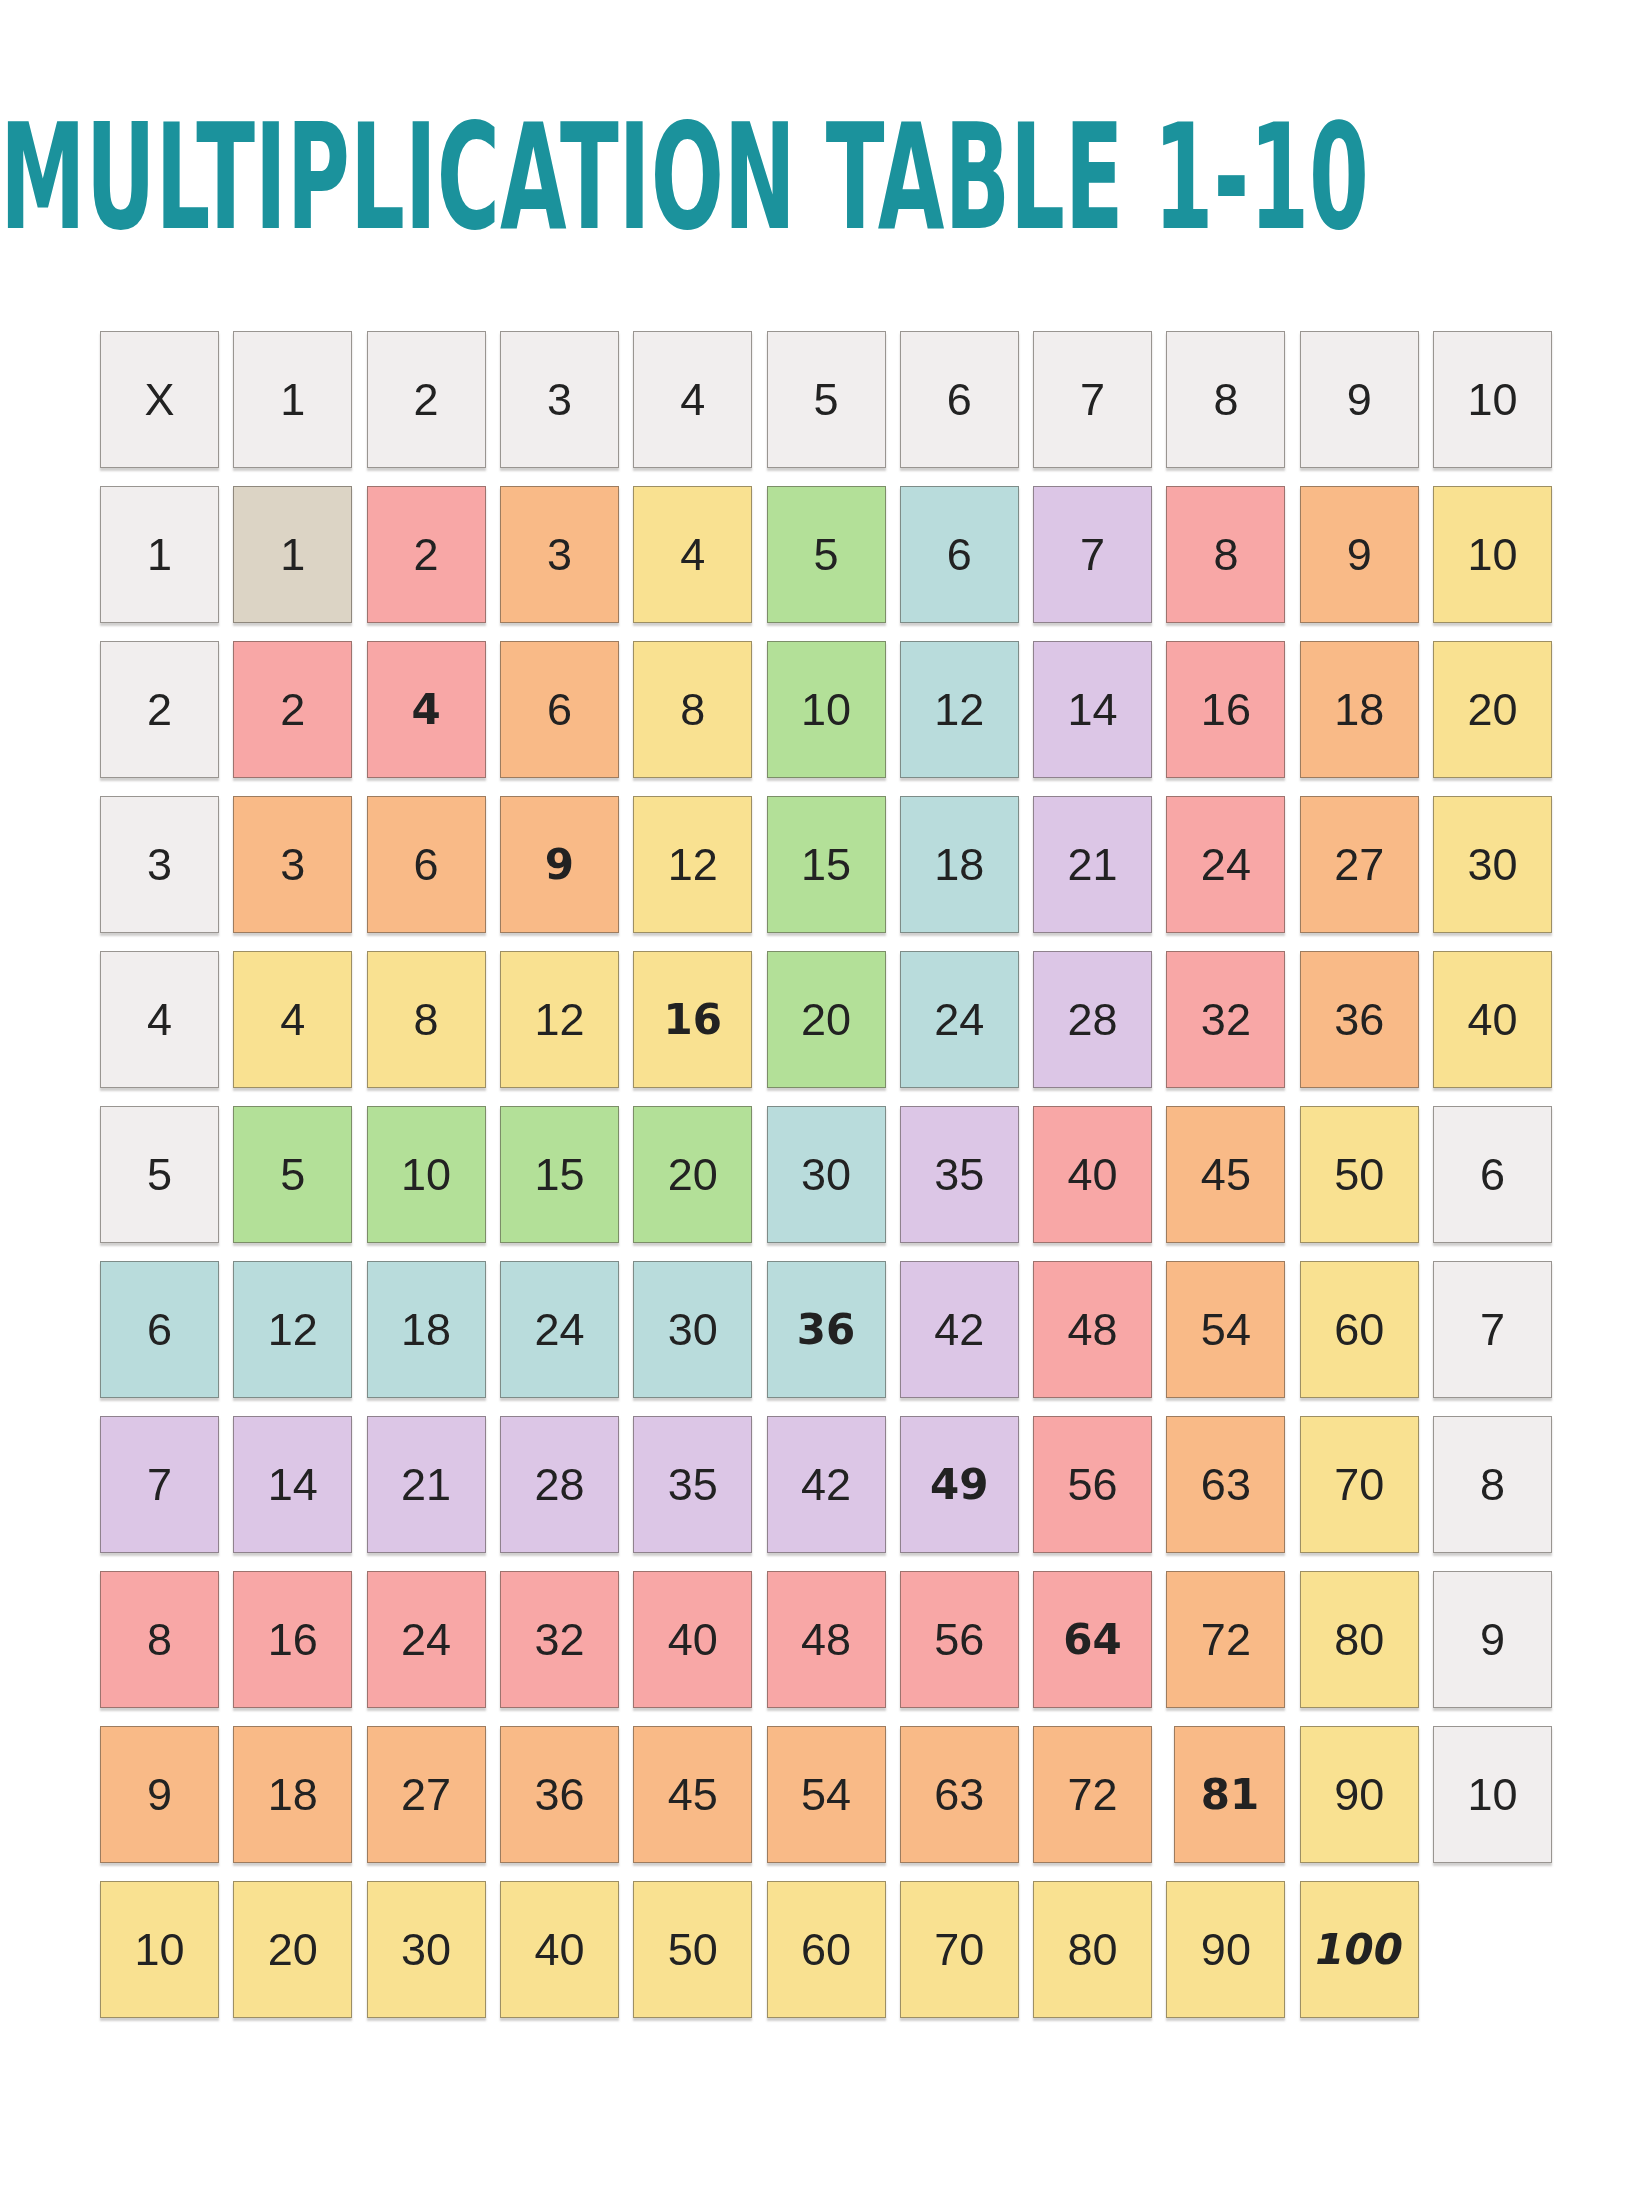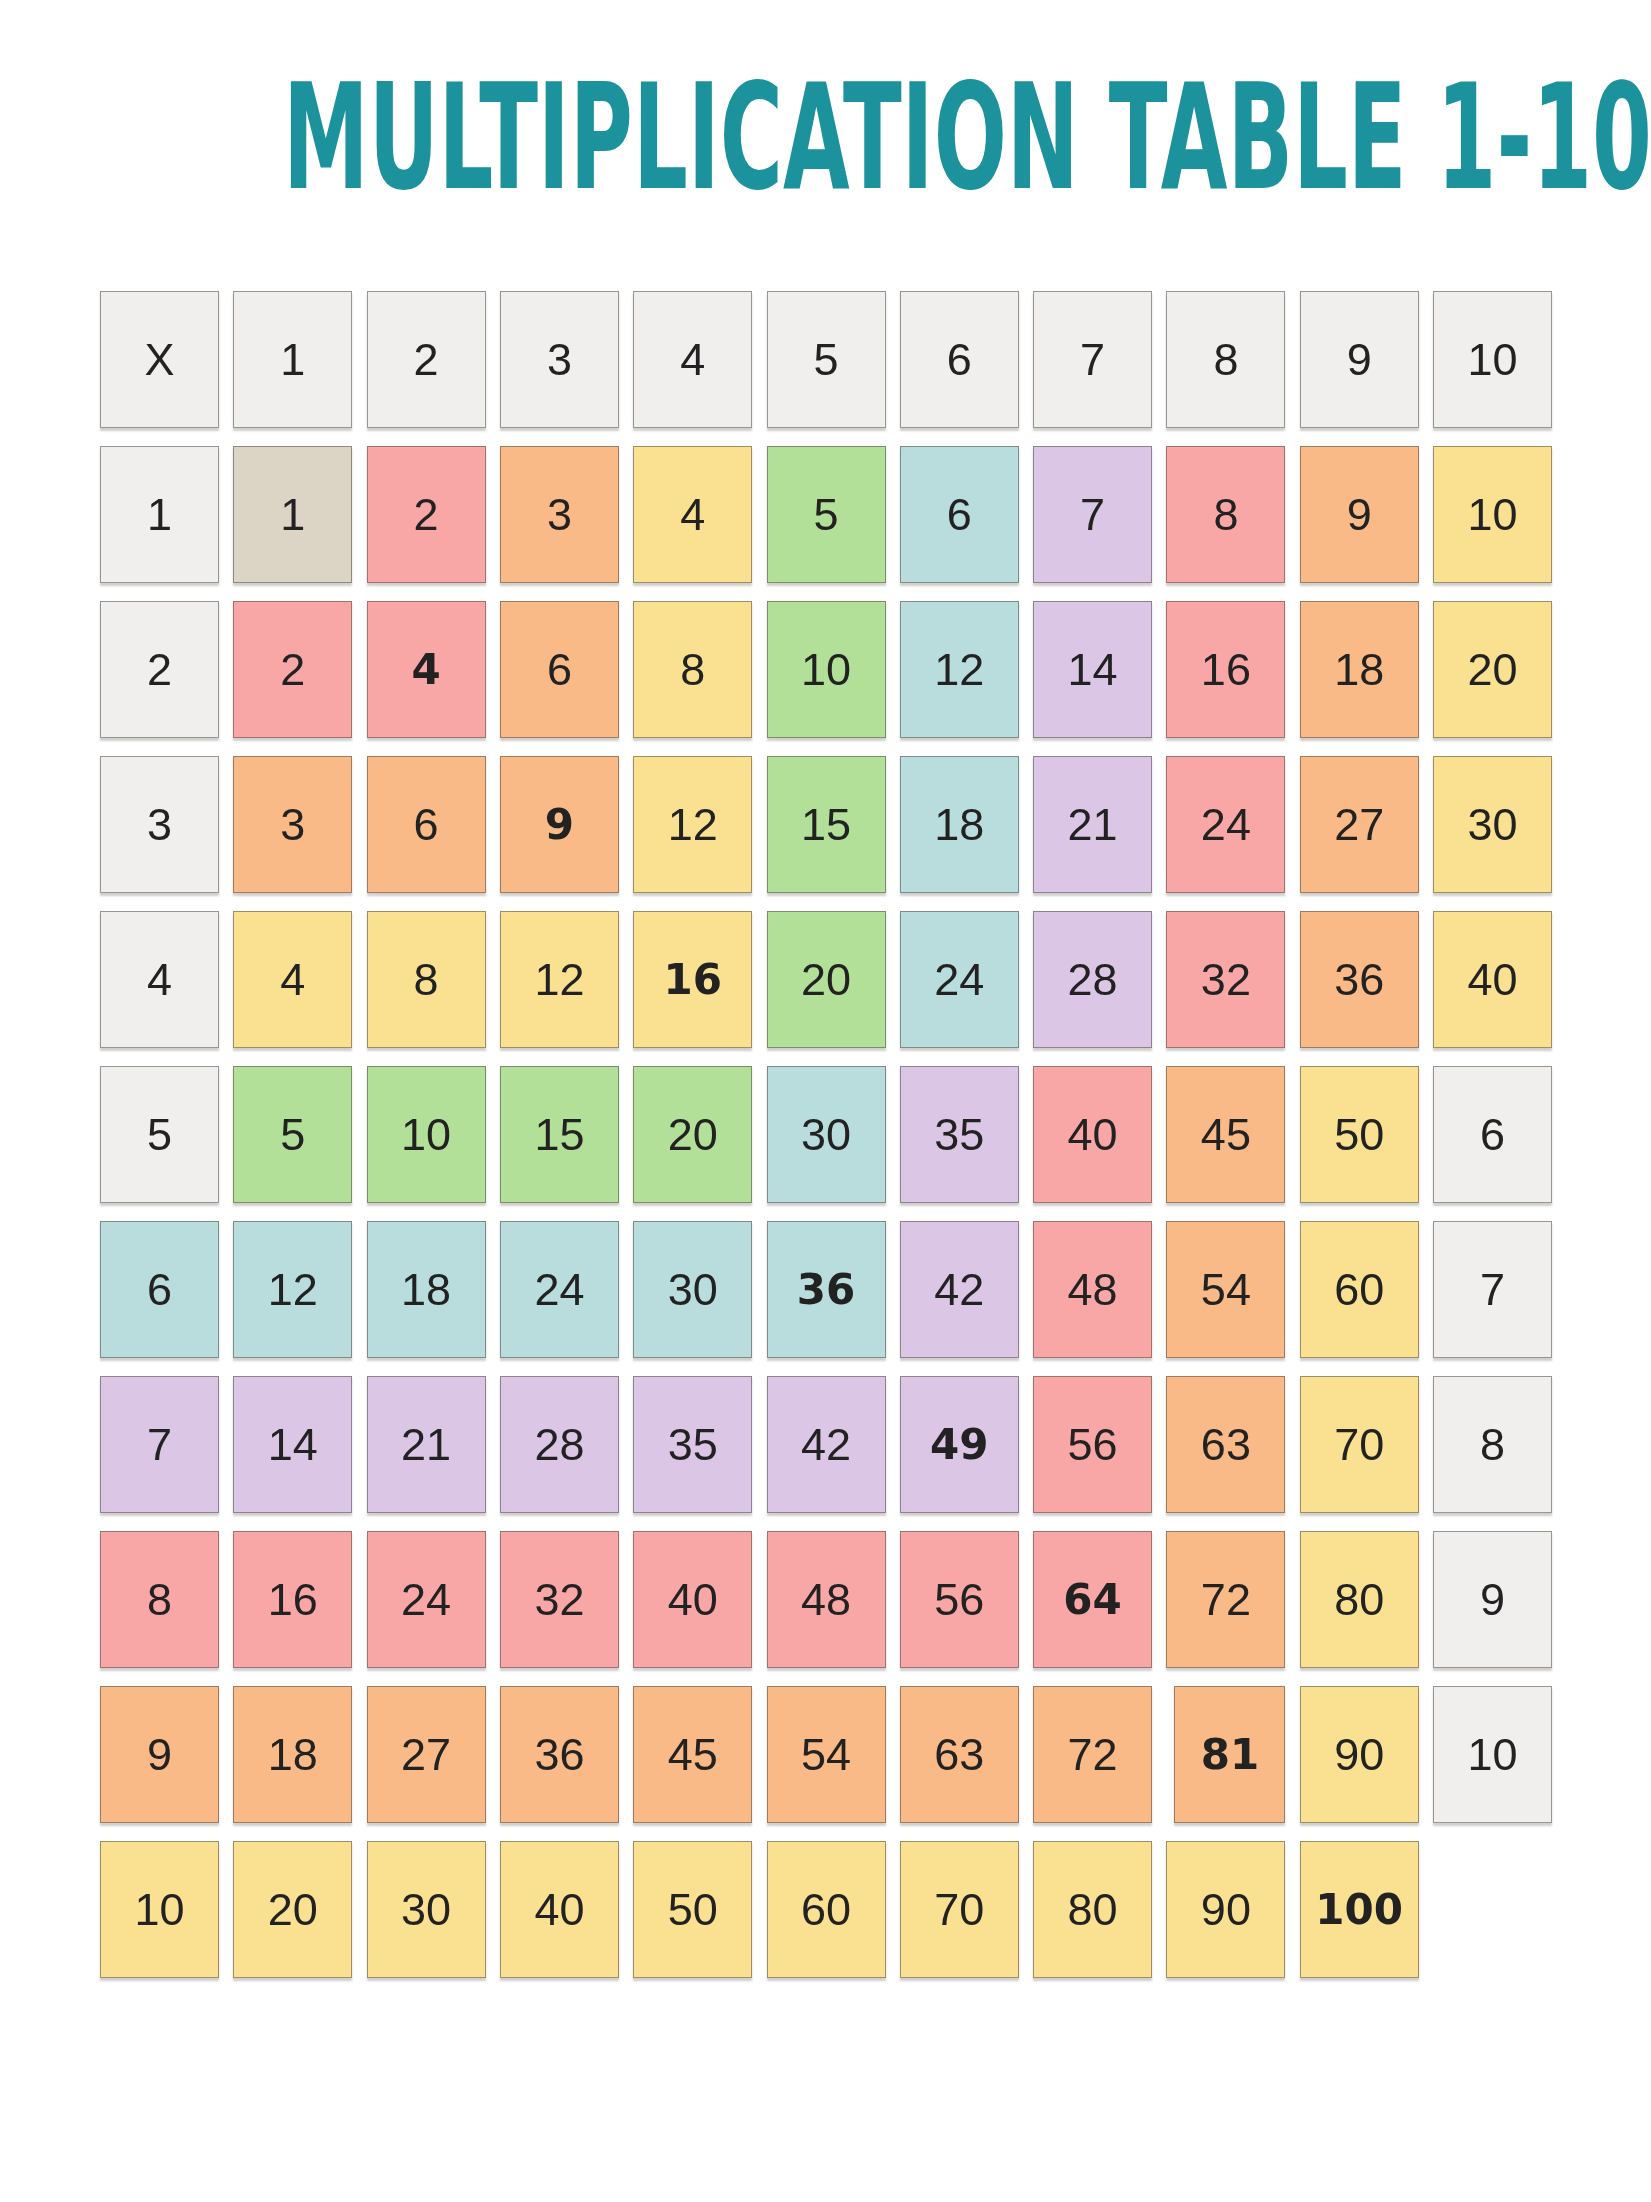--- a/index.html
+++ b/index.html
@@ -7,23 +7,23 @@
     padding: 0;
     background: #ffffff;
   }
   body {
     width: 1652px;
     height: 2202px;
     font-family: "Liberation Sans", sans-serif;
     overflow: hidden;
   }
   .title-wrap {
-    padding-top: 77px;
+    padding-top: 117px;
     display: flex;
-    justify-content: flex-end;
+    justify-content: flex-start;
   }
   .title-text {
     font-family: "DejaVu Sans", sans-serif;
     font-weight: 800;
     font-size: 152px;
   }
   .grid {
     display: grid;
     grid-template-columns: repeat(11, 119px);
     grid-auto-rows: 137px;
@@ -173,17 +173,17 @@
       <div class="cell" style="background: rgb(241, 238, 238);">10</div>
       <div class="cell" style="background: rgb(249, 225, 145);">10</div>
       <div class="cell" style="background: rgb(249, 225, 145);">20</div>
       <div class="cell" style="background: rgb(249, 225, 145);">30</div>
       <div class="cell" style="background: rgb(249, 225, 145);">40</div>
       <div class="cell" style="background: rgb(249, 225, 145);">50</div>
       <div class="cell" style="background: rgb(249, 225, 145);">60</div>
       <div class="cell" style="background: rgb(249, 225, 145);">70</div>
       <div class="cell" style="background: rgb(249, 225, 145);">80</div>
       <div class="cell" style="background: rgb(249, 225, 145);">90</div>
-      <div class="cell bold" style="background: rgb(249, 225, 145);">100</div>
+      <div class="cell bold" style="background: rgb(249, 225, 145); font-style: italic;">100</div>
     </div>
 
 </div>
 
 
 </body></html>

